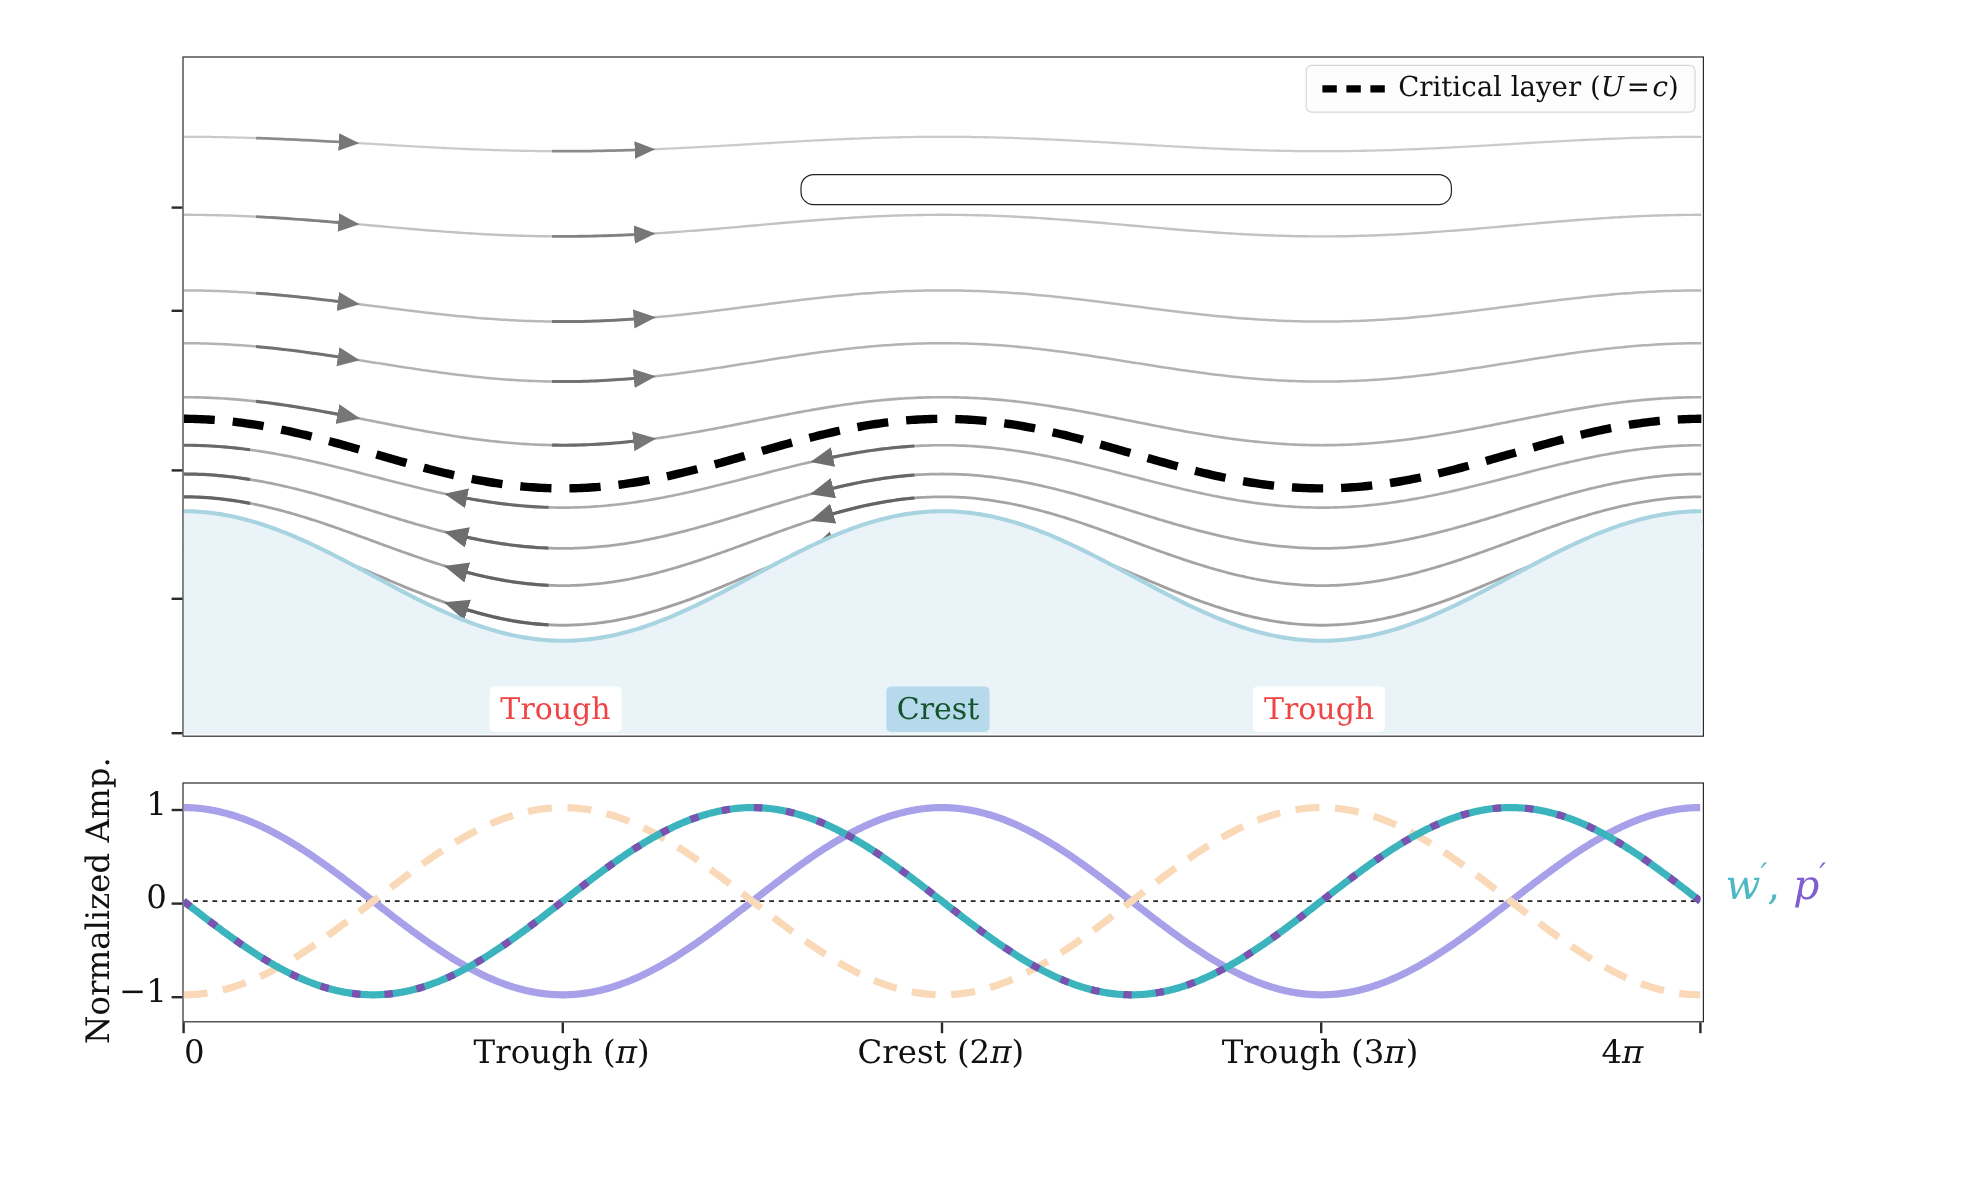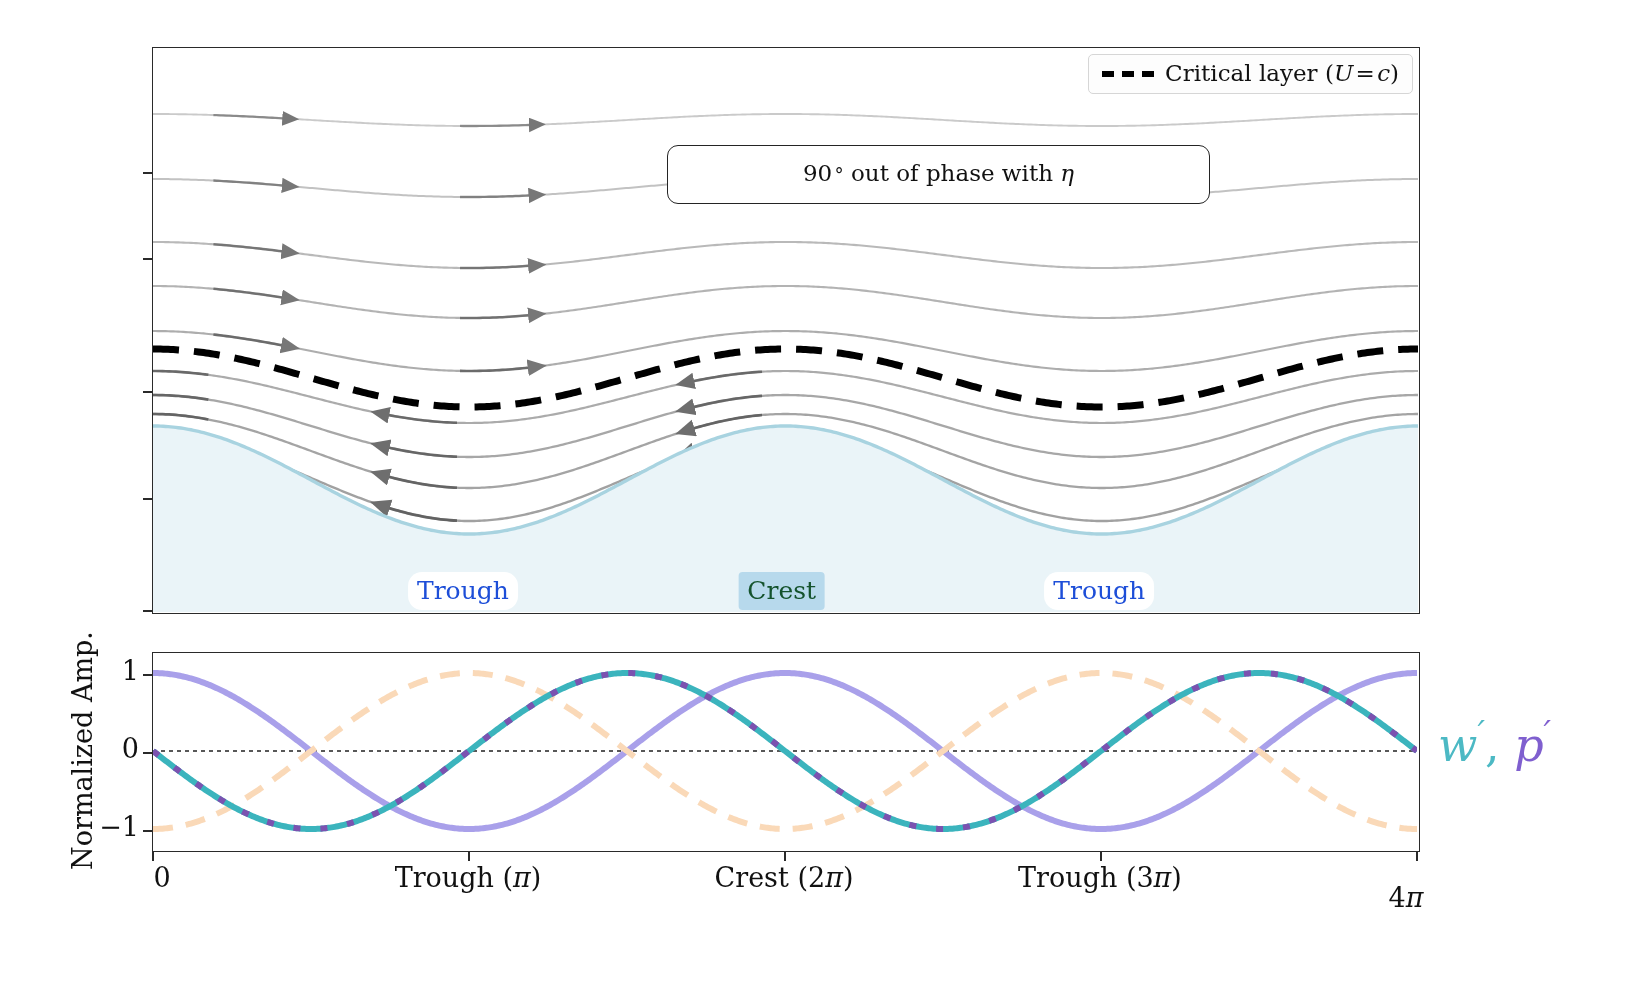--- a/index.html
+++ b/index.html
@@ -21,38 +21,38 @@
   #legend .ltext{font-size:23px;color:#111;white-space:nowrap;line-height:1;}
 
   
   #annot{position:absolute;left:514px;top:97px;width:543px;
          background:#fff;border:1.8px solid #242424;border-radius:11px;
          padding:11px 14px 13px 14px;box-sizing:border-box;text-align:center;
          font-size:23px;color:#111;line-height:1.42;}
 
   
   .wavelabel{position:absolute;font-size:25px;padding:4px 9px 5px 9px;border-radius:4px;white-space:nowrap;}
-  .wavelabel.trough{background:#ffffff;color:#1d4ed8;border-radius:14px;}
+  .wavelabel.trough{background:#ffffff;color:#ef4444;}
   .wavelabel.crest{background:#b7d9ec;color:#14532d;}
 
   
   #bot-panel{position:absolute;left:152px;top:652px;width:1268px;height:200px;
              border:1.8px solid #2a2a2a;border-top-color:#2a2a2a;background:#fff;box-sizing:border-box;}
   #bot-svg{position:absolute;left:0;top:0;}
   .ytick-bot{position:absolute;width:9px;height:1.8px;background:#2a2a2a;left:-9px;}
   #ylabel{position:absolute;left:62px;top:635px;width:40px;height:230px;
           display:flex;align-items:center;justify-content:center;}
   #ylabel span{transform:rotate(-90deg);white-space:nowrap;font-size:27px;color:#111;}
 
   .xtick{position:absolute;width:1.8px;height:9px;background:#2a2a2a;top:852px;}
   .xtlab{position:absolute;top:862px;font-size:27px;color:#111;white-space:nowrap;transform:translateX(-50%);}
   #xlabel{position:absolute;top:903px;left:0;width:1634px;text-align:center;font-size:27px;color:#111;}
   #xlabel span{margin-left:-148px;}
 
-  #wp-label{position:absolute;left:1438px;top:714px;font-size:46px;font-style:italic;white-space:nowrap;}
+  #wp-label{position:absolute;left:1438px;top:714px;font-size:34px;font-style:italic;white-space:nowrap;}
   #wp-label .w{color:#4cb9c4;}
   #wp-label .p{color:#7f5fcf;}
   #wp-label .cm{color:#4cb9c4;font-style:normal;}
 
   sup.pr{font-size:.72em;vertical-align:super;}
   i{font-style:italic;}
 </style>
 </head>
 <body>
 
@@ -109,21 +109,20 @@
       <path id="water-line" fill="none" stroke="#a8d3e0" stroke-width="3.4" d="M0.00,378.00L2.53,378.02L5.06,378.07L7.59,378.15L10.12,378.27L12.65,378.43L15.18,378.61L17.71,378.83L20.24,379.09L22.77,379.38L25.30,379.70L27.83,380.05L30.36,380.44L32.89,380.86L35.42,381.31L37.95,381.79L40.48,382.31L43.01,382.85L45.54,383.43L48.07,384.04L50.60,384.68L53.13,385.35L55.66,386.05L58.19,386.77L60.72,387.53L63.25,388.31L65.78,389.12L68.31,389.96L70.84,390.83L73.37,391.72L75.90,392.64L78.43,393.58L80.96,394.54L83.49,395.53L86.02,396.54L88.55,397.58L91.08,398.64L93.61,399.71L96.14,400.81L98.67,401.93L101.20,403.07L103.73,404.22L106.26,405.39L108.79,406.58L111.32,407.79L113.85,409.01L116.38,410.24L118.91,411.49L121.44,412.75L123.97,414.03L126.50,415.31L129.03,416.61L131.56,417.91L134.09,419.23L136.62,420.55L139.15,421.88L141.68,423.22L144.21,424.56L146.74,425.91L149.27,427.26L151.80,428.61L154.33,429.96L156.86,431.32L159.39,432.68L161.92,434.04L164.45,435.39L166.98,436.74L169.51,438.09L172.04,439.44L174.57,440.78L177.10,442.12L179.63,443.45L182.16,444.77L184.69,446.09L187.22,447.39L189.75,448.69L192.28,449.97L194.81,451.25L197.34,452.51L199.87,453.76L202.40,454.99L204.93,456.21L207.46,457.42L209.99,458.61L212.52,459.78L215.05,460.93L217.58,462.07L220.11,463.19L222.64,464.29L225.17,465.36L227.70,466.42L230.23,467.46L232.76,468.47L235.29,469.46L237.82,470.42L240.35,471.36L242.88,472.28L245.41,473.17L247.94,474.04L250.47,474.88L253.00,475.69L255.53,476.47L258.06,477.23L260.59,477.95L263.12,478.65L265.65,479.32L268.18,479.96L270.71,480.57L273.24,481.15L275.77,481.69L278.30,482.21L280.83,482.69L283.36,483.14L285.89,483.56L288.42,483.95L290.95,484.30L293.48,484.62L296.01,484.91L298.54,485.17L301.07,485.39L303.60,485.57L306.13,485.73L308.66,485.85L311.19,485.93L313.72,485.98L316.25,486.00L318.78,485.98L321.31,485.93L323.84,485.85L326.37,485.73L328.90,485.57L331.43,485.39L333.96,485.17L336.49,484.91L339.02,484.62L341.55,484.30L344.08,483.95L346.61,483.56L349.14,483.14L351.67,482.69L354.20,482.21L356.73,481.69L359.26,481.15L361.79,480.57L364.32,479.96L366.85,479.32L369.38,478.65L371.91,477.95L374.44,477.23L376.97,476.47L379.50,475.69L382.03,474.88L384.56,474.04L387.09,473.17L389.62,472.28L392.15,471.36L394.68,470.42L397.21,469.46L399.74,468.47L402.27,467.46L404.80,466.42L407.33,465.36L409.86,464.29L412.39,463.19L414.92,462.07L417.45,460.93L419.98,459.78L422.51,458.61L425.04,457.42L427.57,456.21L430.10,454.99L432.63,453.76L435.16,452.51L437.69,451.25L440.22,449.97L442.75,448.69L445.28,447.39L447.81,446.09L450.34,444.77L452.87,443.45L455.40,442.12L457.93,440.78L460.46,439.44L462.99,438.09L465.52,436.74L468.05,435.39L470.58,434.04L473.11,432.68L475.64,431.32L478.17,429.96L480.70,428.61L483.23,427.26L485.76,425.91L488.29,424.56L490.82,423.22L493.35,421.88L495.88,420.55L498.41,419.23L500.94,417.91L503.47,416.61L506.00,415.31L508.53,414.03L511.06,412.75L513.59,411.49L516.12,410.24L518.65,409.01L521.18,407.79L523.71,406.58L526.24,405.39L528.77,404.22L531.30,403.07L533.83,401.93L536.36,400.81L538.89,399.71L541.42,398.64L543.95,397.58L546.48,396.54L549.01,395.53L551.54,394.54L554.07,393.58L556.60,392.64L559.13,391.72L561.66,390.83L564.19,389.96L566.72,389.12L569.25,388.31L571.78,387.53L574.31,386.77L576.84,386.05L579.37,385.35L581.90,384.68L584.43,384.04L586.96,383.43L589.49,382.85L592.02,382.31L594.55,381.79L597.08,381.31L599.61,380.86L602.14,380.44L604.67,380.05L607.20,379.70L609.73,379.38L612.26,379.09L614.79,378.83L617.32,378.61L619.85,378.43L622.38,378.27L624.91,378.15L627.44,378.07L629.97,378.02L632.50,378.00L635.03,378.02L637.56,378.07L640.09,378.15L642.62,378.27L645.15,378.43L647.68,378.61L650.21,378.83L652.74,379.09L655.27,379.38L657.80,379.70L660.33,380.05L662.86,380.44L665.39,380.86L667.92,381.31L670.45,381.79L672.98,382.31L675.51,382.85L678.04,383.43L680.57,384.04L683.10,384.68L685.63,385.35L688.16,386.05L690.69,386.77L693.22,387.53L695.75,388.31L698.28,389.12L700.81,389.96L703.34,390.83L705.87,391.72L708.40,392.64L710.93,393.58L713.46,394.54L715.99,395.53L718.52,396.54L721.05,397.58L723.58,398.64L726.11,399.71L728.64,400.81L731.17,401.93L733.70,403.07L736.23,404.22L738.76,405.39L741.29,406.58L743.82,407.79L746.35,409.01L748.88,410.24L751.41,411.49L753.94,412.75L756.47,414.03L759.00,415.31L761.53,416.61L764.06,417.91L766.59,419.23L769.12,420.55L771.65,421.88L774.18,423.22L776.71,424.56L779.24,425.91L781.77,427.26L784.30,428.61L786.83,429.96L789.36,431.32L791.89,432.68L794.42,434.04L796.95,435.39L799.48,436.74L802.01,438.09L804.54,439.44L807.07,440.78L809.60,442.12L812.13,443.45L814.66,444.77L817.19,446.09L819.72,447.39L822.25,448.69L824.78,449.97L827.31,451.25L829.84,452.51L832.37,453.76L834.90,454.99L837.43,456.21L839.96,457.42L842.49,458.61L845.02,459.78L847.55,460.93L850.08,462.07L852.61,463.19L855.14,464.29L857.67,465.36L860.20,466.42L862.73,467.46L865.26,468.47L867.79,469.46L870.32,470.42L872.85,471.36L875.38,472.28L877.91,473.17L880.44,474.04L882.97,474.88L885.50,475.69L888.03,476.47L890.56,477.23L893.09,477.95L895.62,478.65L898.15,479.32L900.68,479.96L903.21,480.57L905.74,481.15L908.27,481.69L910.80,482.21L913.33,482.69L915.86,483.14L918.39,483.56L920.92,483.95L923.45,484.30L925.98,484.62L928.51,484.91L931.04,485.17L933.57,485.39L936.10,485.57L938.63,485.73L941.16,485.85L943.69,485.93L946.22,485.98L948.75,486.00L951.28,485.98L953.81,485.93L956.34,485.85L958.87,485.73L961.40,485.57L963.93,485.39L966.46,485.17L968.99,484.91L971.52,484.62L974.05,484.30L976.58,483.95L979.11,483.56L981.64,483.14L984.17,482.69L986.70,482.21L989.23,481.69L991.76,481.15L994.29,480.57L996.82,479.96L999.35,479.32L1001.88,478.65L1004.41,477.95L1006.94,477.23L1009.47,476.47L1012.00,475.69L1014.53,474.88L1017.06,474.04L1019.59,473.17L1022.12,472.28L1024.65,471.36L1027.18,470.42L1029.71,469.46L1032.24,468.47L1034.77,467.46L1037.30,466.42L1039.83,465.36L1042.36,464.29L1044.89,463.19L1047.42,462.07L1049.95,460.93L1052.48,459.78L1055.01,458.61L1057.54,457.42L1060.07,456.21L1062.60,454.99L1065.13,453.76L1067.66,452.51L1070.19,451.25L1072.72,449.97L1075.25,448.69L1077.78,447.39L1080.31,446.09L1082.84,444.77L1085.37,443.45L1087.90,442.12L1090.43,440.78L1092.96,439.44L1095.49,438.09L1098.02,436.74L1100.55,435.39L1103.08,434.04L1105.61,432.68L1108.14,431.32L1110.67,429.96L1113.20,428.61L1115.73,427.26L1118.26,425.91L1120.79,424.56L1123.32,423.22L1125.85,421.88L1128.38,420.55L1130.91,419.23L1133.44,417.91L1135.97,416.61L1138.50,415.31L1141.03,414.03L1143.56,412.75L1146.09,411.49L1148.62,410.24L1151.15,409.01L1153.68,407.79L1156.21,406.58L1158.74,405.39L1161.27,404.22L1163.80,403.07L1166.33,401.93L1168.86,400.81L1171.39,399.71L1173.92,398.64L1176.45,397.58L1178.98,396.54L1181.51,395.53L1184.04,394.54L1186.57,393.58L1189.10,392.64L1191.63,391.72L1194.16,390.83L1196.69,389.96L1199.22,389.12L1201.75,388.31L1204.28,387.53L1206.81,386.77L1209.34,386.05L1211.87,385.35L1214.40,384.68L1216.93,384.04L1219.46,383.43L1221.99,382.85L1224.52,382.31L1227.05,381.79L1229.58,381.31L1232.11,380.86L1234.64,380.44L1237.17,380.05L1239.70,379.70L1242.23,379.38L1244.76,379.09L1247.29,378.83L1249.82,378.61L1252.35,378.43L1254.88,378.27L1257.41,378.15L1259.94,378.07L1262.47,378.02L1265.00,378.00"></path>
       <path id="crit-layer" fill="none" stroke="#000000" stroke-width="7" stroke-dasharray="26 15" stroke-linecap="butt" d="M0.00,301.00L2.53,301.01L5.06,301.04L7.59,301.08L10.12,301.15L12.65,301.23L15.18,301.33L17.71,301.45L20.24,301.58L22.77,301.74L25.30,301.91L27.83,302.10L30.36,302.31L32.89,302.53L35.42,302.78L37.95,303.04L40.48,303.31L43.01,303.61L45.54,303.92L48.07,304.24L50.60,304.59L53.13,304.95L55.66,305.32L58.19,305.71L60.72,306.12L63.25,306.54L65.78,306.97L68.31,307.42L70.84,307.89L73.37,308.37L75.90,308.86L78.43,309.37L80.96,309.88L83.49,310.42L86.02,310.96L88.55,311.51L91.08,312.08L93.61,312.66L96.14,313.25L98.67,313.85L101.20,314.46L103.73,315.08L106.26,315.71L108.79,316.35L111.32,317.00L113.85,317.65L116.38,318.32L118.91,318.99L121.44,319.66L123.97,320.35L126.50,321.04L129.03,321.73L131.56,322.44L134.09,323.14L136.62,323.85L139.15,324.57L141.68,325.28L144.21,326.00L146.74,326.73L149.27,327.45L151.80,328.18L154.33,328.91L156.86,329.64L159.39,330.36L161.92,331.09L164.45,331.82L166.98,332.55L169.51,333.27L172.04,334.00L174.57,334.72L177.10,335.43L179.63,336.15L182.16,336.86L184.69,337.56L187.22,338.27L189.75,338.96L192.28,339.65L194.81,340.34L197.34,341.01L199.87,341.68L202.40,342.35L204.93,343.00L207.46,343.65L209.99,344.29L212.52,344.92L215.05,345.54L217.58,346.15L220.11,346.75L222.64,347.34L225.17,347.92L227.70,348.49L230.23,349.04L232.76,349.58L235.29,350.12L237.82,350.63L240.35,351.14L242.88,351.63L245.41,352.11L247.94,352.58L250.47,353.03L253.00,353.46L255.53,353.88L258.06,354.29L260.59,354.68L263.12,355.05L265.65,355.41L268.18,355.76L270.71,356.08L273.24,356.39L275.77,356.69L278.30,356.96L280.83,357.22L283.36,357.47L285.89,357.69L288.42,357.90L290.95,358.09L293.48,358.26L296.01,358.42L298.54,358.55L301.07,358.67L303.60,358.77L306.13,358.85L308.66,358.92L311.19,358.96L313.72,358.99L316.25,359.00L318.78,358.99L321.31,358.96L323.84,358.92L326.37,358.85L328.90,358.77L331.43,358.67L333.96,358.55L336.49,358.42L339.02,358.26L341.55,358.09L344.08,357.90L346.61,357.69L349.14,357.47L351.67,357.22L354.20,356.96L356.73,356.69L359.26,356.39L361.79,356.08L364.32,355.76L366.85,355.41L369.38,355.05L371.91,354.68L374.44,354.29L376.97,353.88L379.50,353.46L382.03,353.03L384.56,352.58L387.09,352.11L389.62,351.63L392.15,351.14L394.68,350.63L397.21,350.12L399.74,349.58L402.27,349.04L404.80,348.49L407.33,347.92L409.86,347.34L412.39,346.75L414.92,346.15L417.45,345.54L419.98,344.92L422.51,344.29L425.04,343.65L427.57,343.00L430.10,342.35L432.63,341.68L435.16,341.01L437.69,340.34L440.22,339.65L442.75,338.96L445.28,338.27L447.81,337.56L450.34,336.86L452.87,336.15L455.40,335.43L457.93,334.72L460.46,334.00L462.99,333.27L465.52,332.55L468.05,331.82L470.58,331.09L473.11,330.36L475.64,329.64L478.17,328.91L480.70,328.18L483.23,327.45L485.76,326.73L488.29,326.00L490.82,325.28L493.35,324.57L495.88,323.85L498.41,323.14L500.94,322.44L503.47,321.73L506.00,321.04L508.53,320.35L511.06,319.66L513.59,318.99L516.12,318.32L518.65,317.65L521.18,317.00L523.71,316.35L526.24,315.71L528.77,315.08L531.30,314.46L533.83,313.85L536.36,313.25L538.89,312.66L541.42,312.08L543.95,311.51L546.48,310.96L549.01,310.42L551.54,309.88L554.07,309.37L556.60,308.86L559.13,308.37L561.66,307.89L564.19,307.42L566.72,306.97L569.25,306.54L571.78,306.12L574.31,305.71L576.84,305.32L579.37,304.95L581.90,304.59L584.43,304.24L586.96,303.92L589.49,303.61L592.02,303.31L594.55,303.04L597.08,302.78L599.61,302.53L602.14,302.31L604.67,302.10L607.20,301.91L609.73,301.74L612.26,301.58L614.79,301.45L617.32,301.33L619.85,301.23L622.38,301.15L624.91,301.08L627.44,301.04L629.97,301.01L632.50,301.00L635.03,301.01L637.56,301.04L640.09,301.08L642.62,301.15L645.15,301.23L647.68,301.33L650.21,301.45L652.74,301.58L655.27,301.74L657.80,301.91L660.33,302.10L662.86,302.31L665.39,302.53L667.92,302.78L670.45,303.04L672.98,303.31L675.51,303.61L678.04,303.92L680.57,304.24L683.10,304.59L685.63,304.95L688.16,305.32L690.69,305.71L693.22,306.12L695.75,306.54L698.28,306.97L700.81,307.42L703.34,307.89L705.87,308.37L708.40,308.86L710.93,309.37L713.46,309.88L715.99,310.42L718.52,310.96L721.05,311.51L723.58,312.08L726.11,312.66L728.64,313.25L731.17,313.85L733.70,314.46L736.23,315.08L738.76,315.71L741.29,316.35L743.82,317.00L746.35,317.65L748.88,318.32L751.41,318.99L753.94,319.66L756.47,320.35L759.00,321.04L761.53,321.73L764.06,322.44L766.59,323.14L769.12,323.85L771.65,324.57L774.18,325.28L776.71,326.00L779.24,326.73L781.77,327.45L784.30,328.18L786.83,328.91L789.36,329.64L791.89,330.36L794.42,331.09L796.95,331.82L799.48,332.55L802.01,333.27L804.54,334.00L807.07,334.72L809.60,335.43L812.13,336.15L814.66,336.86L817.19,337.56L819.72,338.27L822.25,338.96L824.78,339.65L827.31,340.34L829.84,341.01L832.37,341.68L834.90,342.35L837.43,343.00L839.96,343.65L842.49,344.29L845.02,344.92L847.55,345.54L850.08,346.15L852.61,346.75L855.14,347.34L857.67,347.92L860.20,348.49L862.73,349.04L865.26,349.58L867.79,350.12L870.32,350.63L872.85,351.14L875.38,351.63L877.91,352.11L880.44,352.58L882.97,353.03L885.50,353.46L888.03,353.88L890.56,354.29L893.09,354.68L895.62,355.05L898.15,355.41L900.68,355.76L903.21,356.08L905.74,356.39L908.27,356.69L910.80,356.96L913.33,357.22L915.86,357.47L918.39,357.69L920.92,357.90L923.45,358.09L925.98,358.26L928.51,358.42L931.04,358.55L933.57,358.67L936.10,358.77L938.63,358.85L941.16,358.92L943.69,358.96L946.22,358.99L948.75,359.00L951.28,358.99L953.81,358.96L956.34,358.92L958.87,358.85L961.40,358.77L963.93,358.67L966.46,358.55L968.99,358.42L971.52,358.26L974.05,358.09L976.58,357.90L979.11,357.69L981.64,357.47L984.17,357.22L986.70,356.96L989.23,356.69L991.76,356.39L994.29,356.08L996.82,355.76L999.35,355.41L1001.88,355.05L1004.41,354.68L1006.94,354.29L1009.47,353.88L1012.00,353.46L1014.53,353.03L1017.06,352.58L1019.59,352.11L1022.12,351.63L1024.65,351.14L1027.18,350.63L1029.71,350.12L1032.24,349.58L1034.77,349.04L1037.30,348.49L1039.83,347.92L1042.36,347.34L1044.89,346.75L1047.42,346.15L1049.95,345.54L1052.48,344.92L1055.01,344.29L1057.54,343.65L1060.07,343.00L1062.60,342.35L1065.13,341.68L1067.66,341.01L1070.19,340.34L1072.72,339.65L1075.25,338.96L1077.78,338.27L1080.31,337.56L1082.84,336.86L1085.37,336.15L1087.90,335.43L1090.43,334.72L1092.96,334.00L1095.49,333.27L1098.02,332.55L1100.55,331.82L1103.08,331.09L1105.61,330.36L1108.14,329.64L1110.67,328.91L1113.20,328.18L1115.73,327.45L1118.26,326.73L1120.79,326.00L1123.32,325.28L1125.85,324.57L1128.38,323.85L1130.91,323.14L1133.44,322.44L1135.97,321.73L1138.50,321.04L1141.03,320.35L1143.56,319.66L1146.09,318.99L1148.62,318.32L1151.15,317.65L1153.68,317.00L1156.21,316.35L1158.74,315.71L1161.27,315.08L1163.80,314.46L1166.33,313.85L1168.86,313.25L1171.39,312.66L1173.92,312.08L1176.45,311.51L1178.98,310.96L1181.51,310.42L1184.04,309.88L1186.57,309.37L1189.10,308.86L1191.63,308.37L1194.16,307.89L1196.69,307.42L1199.22,306.97L1201.75,306.54L1204.28,306.12L1206.81,305.71L1209.34,305.32L1211.87,304.95L1214.40,304.59L1216.93,304.24L1219.46,303.92L1221.99,303.61L1224.52,303.31L1227.05,303.04L1229.58,302.78L1232.11,302.53L1234.64,302.31L1237.17,302.10L1239.70,301.91L1242.23,301.74L1244.76,301.58L1247.29,301.45L1249.82,301.33L1252.35,301.23L1254.88,301.15L1257.41,301.08L1259.94,301.04L1262.47,301.01L1265.00,301.00"></path>
     </svg>
 
     <div id="legend">
       <span class="sample"></span>
       <span class="ltext">Critical layer (<i>U</i> = <i>c</i>)</span>
     </div>
 
     <div id="annot">
-      <div>90 <span style="font-size:.8em">°</span>&nbsp;out of phase with <i>η</i></div>
     </div>
 
     <div id="wave-labels">
         <div class="wavelabel trough" style="left: 309.925px; top: 524px; transform: translateX(-50%);">Trough</div>
         <div class="wavelabel crest" style="left: 628.705px; top: 524px; transform: translateX(-50%);">Crest</div>
         <div class="wavelabel trough" style="left: 946.22px; top: 524px; transform: translateX(-50%);">Trough</div>
       </div>
   </div>
   <div id="top-yticks">
       <div class="ytick-top" style="position: absolute; left: 143px; top: 172px;"></div>
@@ -159,20 +158,20 @@
   <div id="bot-xticks">
       <div class="xtick" style="left: 152px;"></div>
       <div class="xtlab" style="left: 162px;">0</div>
       <div class="xtick" style="left: 468px;"></div>
       <div class="xtlab" style="left: 468px;">Trough (<span style="font-style:italic">π</span>)</div>
       <div class="xtick" style="left: 784px;"></div>
       <div class="xtlab" style="left: 784px;">Crest (2<span style="font-style:italic">π</span>)</div>
       <div class="xtick" style="left: 1100px;"></div>
       <div class="xtlab" style="left: 1100px;">Trough (3<span style="font-style:italic">π</span>)</div>
       <div class="xtick" style="left: 1416px;"></div>
-      <div class="xtlab" style="left: 1406px; margin-top: 20px;">4<span style="font-style:italic">π</span></div>
+      <div class="xtlab" style="left: 1352px;">4<span style="font-style:italic">π</span></div>
     </div>
 
   <div id="wp-label">
     <span class="w">w<sup class="pr">′</sup></span><span class="cm">,</span>
     <span class="p">p<sup class="pr">′</sup></span>
   </div>
 </div>
 
 </body></html>

